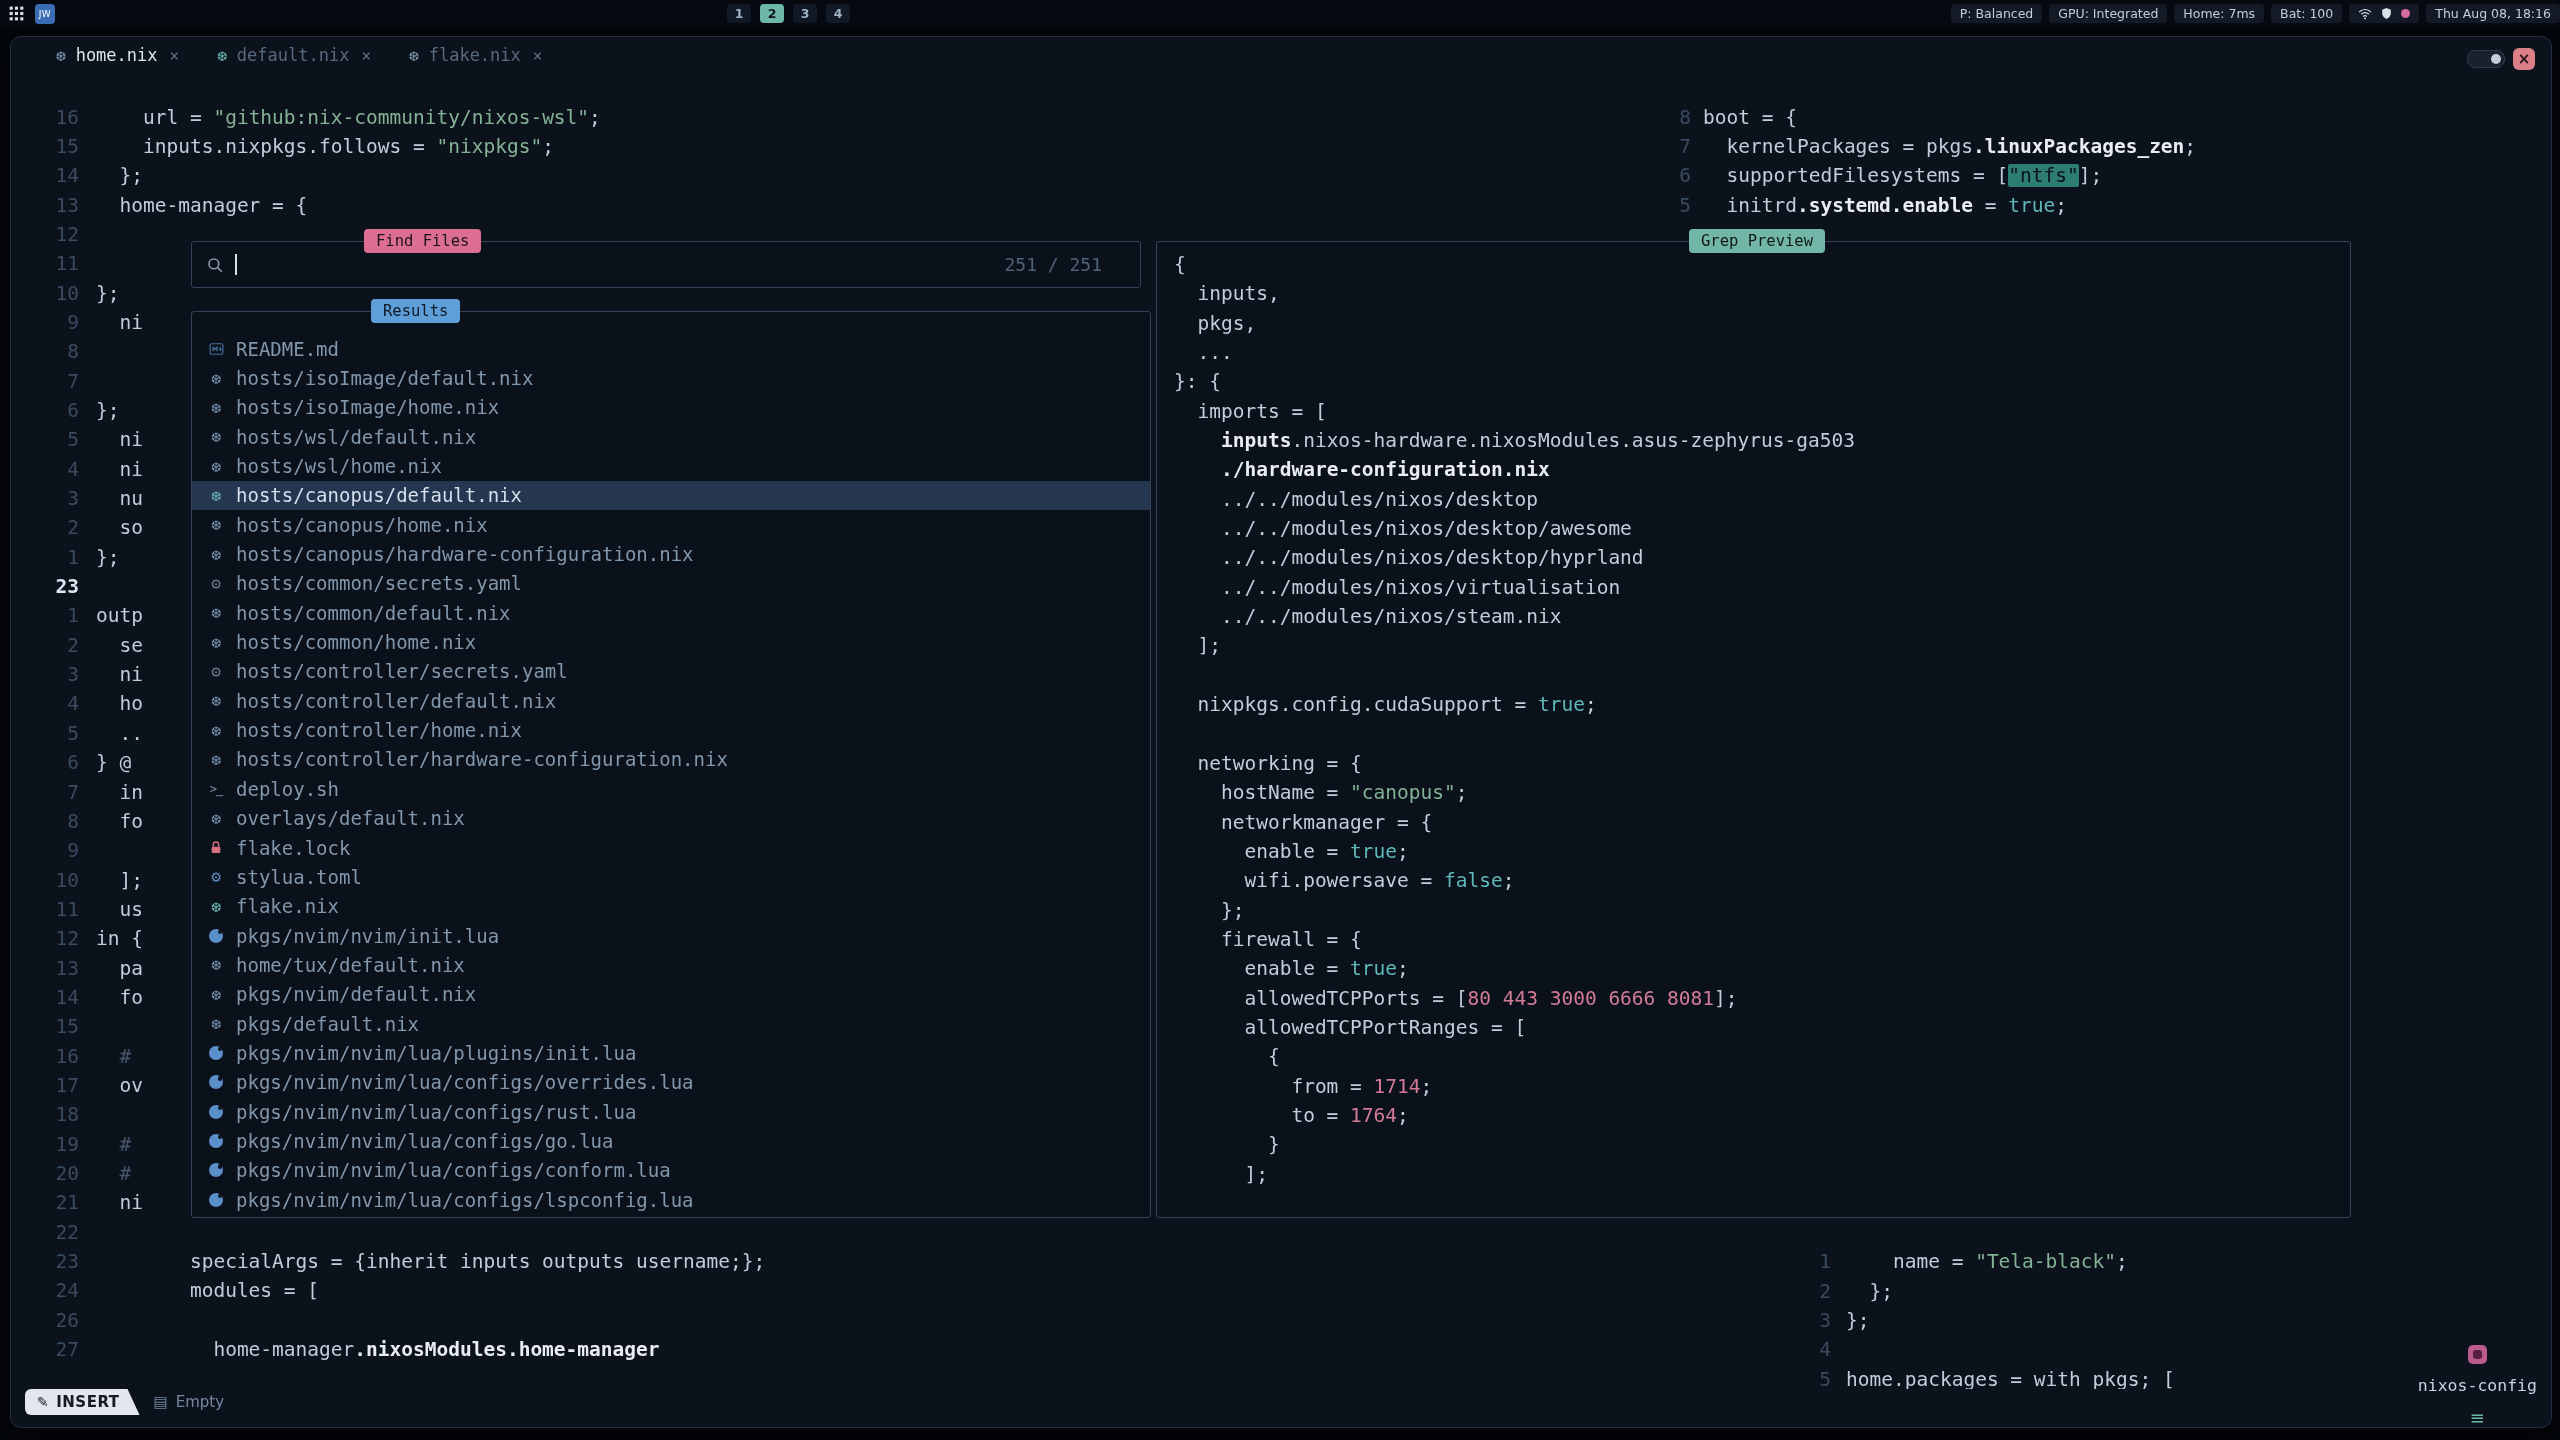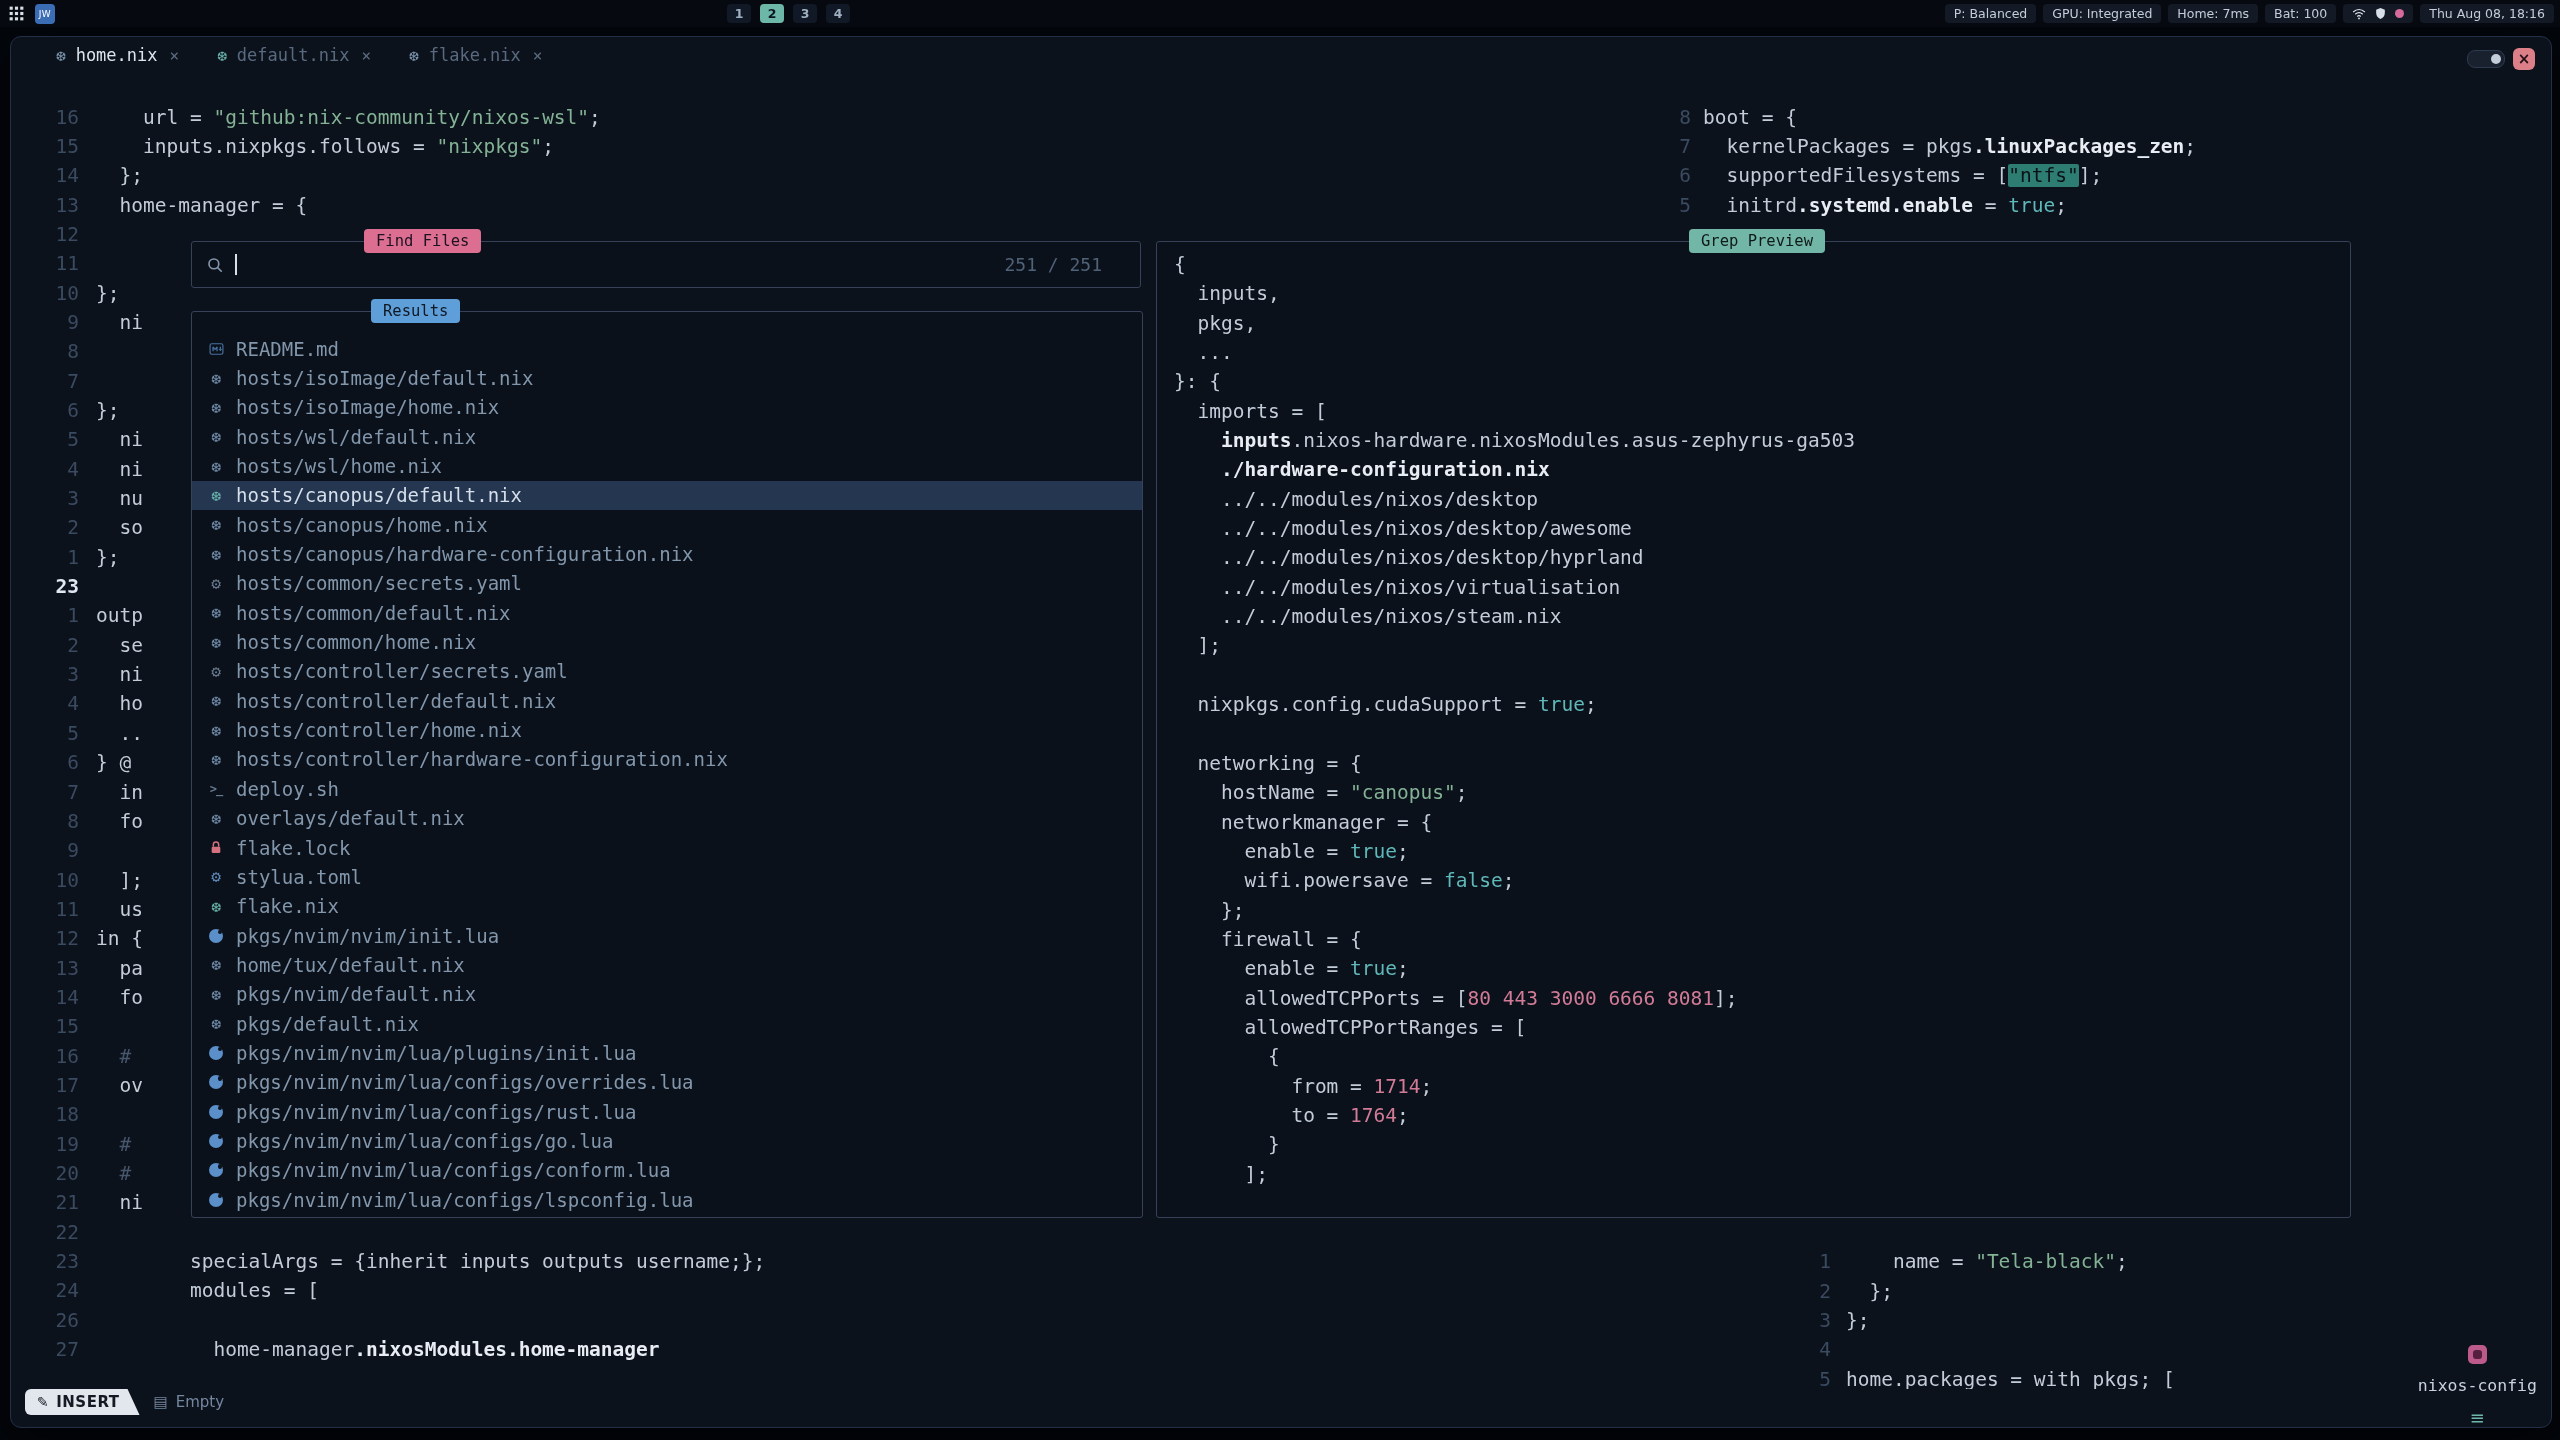--- a/index.html
+++ b/index.html
@@ -9,21 +9,21 @@
   
   .topbar{position:absolute;left:0;top:0;width:2560px;height:27px;background:#060a10;
           display:flex;align-items:center;z-index:20;}
   .tb-left{display:flex;align-items:center;gap:11px;padding-left:9px;}
   .tb-logo{width:20px;height:20px;border-radius:4px;background:#3b6db4;color:#fff;
            font-size:9px;font-weight:normal;display:flex;align-items:center;justify-content:center;letter-spacing:.5px;}
   .workspaces{position:absolute;left:727px;top:4px;display:flex;gap:9px;}
   .ws{width:24px;height:19px;border-radius:4px;background:#121926;color:#9fb0c2;
       font-size:12.5px;font-weight:bold;display:flex;align-items:center;justify-content:center;}
   .ws.active{background:#6db7a8;color:#0c1420;}
-  .tb-right{margin-left:auto;display:flex;align-items:center;gap:7px;padding-right:6px;justify-content:center;}
+  .tb-right{margin-left:auto;display:flex;align-items:center;gap:7px;justify-content:center;}
   .modules{display:flex;gap:7px;}
   .pill{height:19px;border-radius:4px;background:#131a26;color:#c3cdda;font-size:12.5px;
         display:flex;align-items:center;padding:0 9px;white-space:nowrap;}
   .tray{gap:8px;}
   .rec-dot{width:9px;height:9px;border-radius:50%;background:#d66a9c;display:inline-block;}
 
   
   .window{position:absolute;left:10px;top:36px;width:2540px;height:1390px;background:#0c121b;
           border:1px solid #223047;border-radius:11px;box-shadow:0 14px 50px rgba(0,0,0,.65);
           overflow:hidden;z-index:5;}
@@ -70,21 +70,21 @@
   .sg-r{color:#d27b97;}
   .sg-d{color:#46566c;}
   .sg-hl{background:#2e7d72;color:#0b1118;border-radius:2px;}
 
   
   .popupbox{position:absolute;background:#0b111a;border:1px solid #36425a;border-radius:3px;z-index:8;}
   .promptbox{left:180px;top:204px;width:950px;height:47px;display:flex;align-items:center;
              padding:0 38px 0 14px;box-sizing:border-box;}
   .caret{width:2px;height:21px;background:#d7dfe9;margin-left:11px;}
   .counter{margin-left:auto;font-family:"DejaVu Sans Mono",monospace;font-size:18px;color:#50627a;white-space:pre;}
-  .resultsbox{left:180px;top:274px;width:950px;height:905px;overflow:hidden;}
+  .resultsbox{left:180px;top:274px;width:950px;height:905px;overflow:hidden;padding-left:8px;}
   .results-list{position:absolute;left:0;right:0;top:22px;}
   .result-row{height:29.35px;display:flex;align-items:center;gap:9px;padding-left:13px;
               font-family:"DejaVu Sans Mono",monospace;font-size:19px;color:#8296ac;}
   .result-row .fname{white-space:pre;}
   .result-row.sel{background:#243650;color:#d6dfeb;}
   .fic{width:22px;display:inline-flex;align-items:center;justify-content:center;font-size:16px;flex:0 0 22px;}
   .ic-nix{color:#708cab;} .ic-nixt{color:#68b3ab;} .ic-yaml{color:#66788e;}
   .ic-toml{color:#5e88b8;} .ic-sh{color:#66788e;font-size:12px;font-weight:bold;letter-spacing:-1px;}
   .luadot{position:relative;width:14px;height:14px;border-radius:50%;background:#5b8fc9;display:inline-block;}
   .luadot::after{content:"";position:absolute;right:1px;top:1px;width:4.5px;height:4.5px;border-radius:50%;background:#0c121b;}

